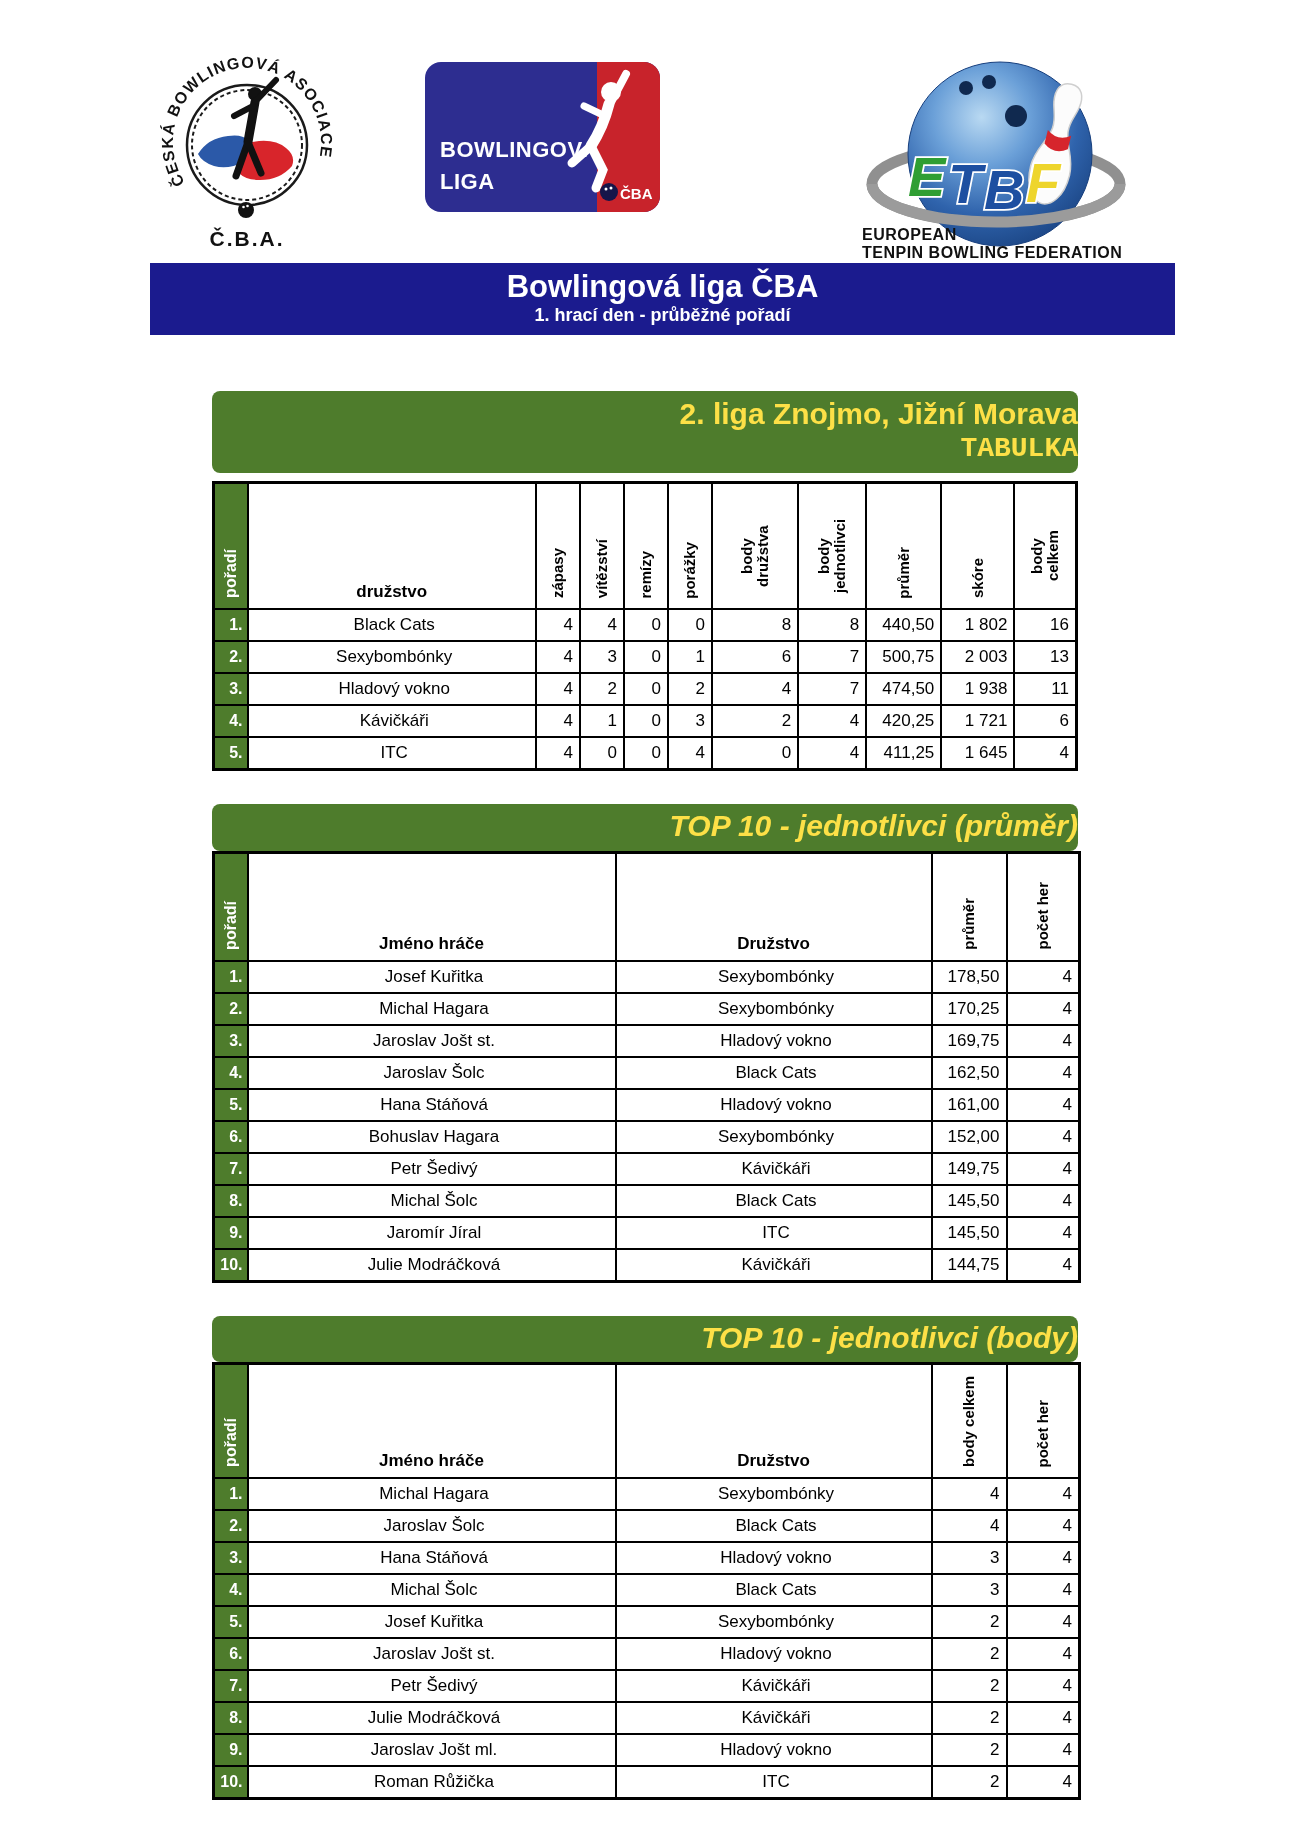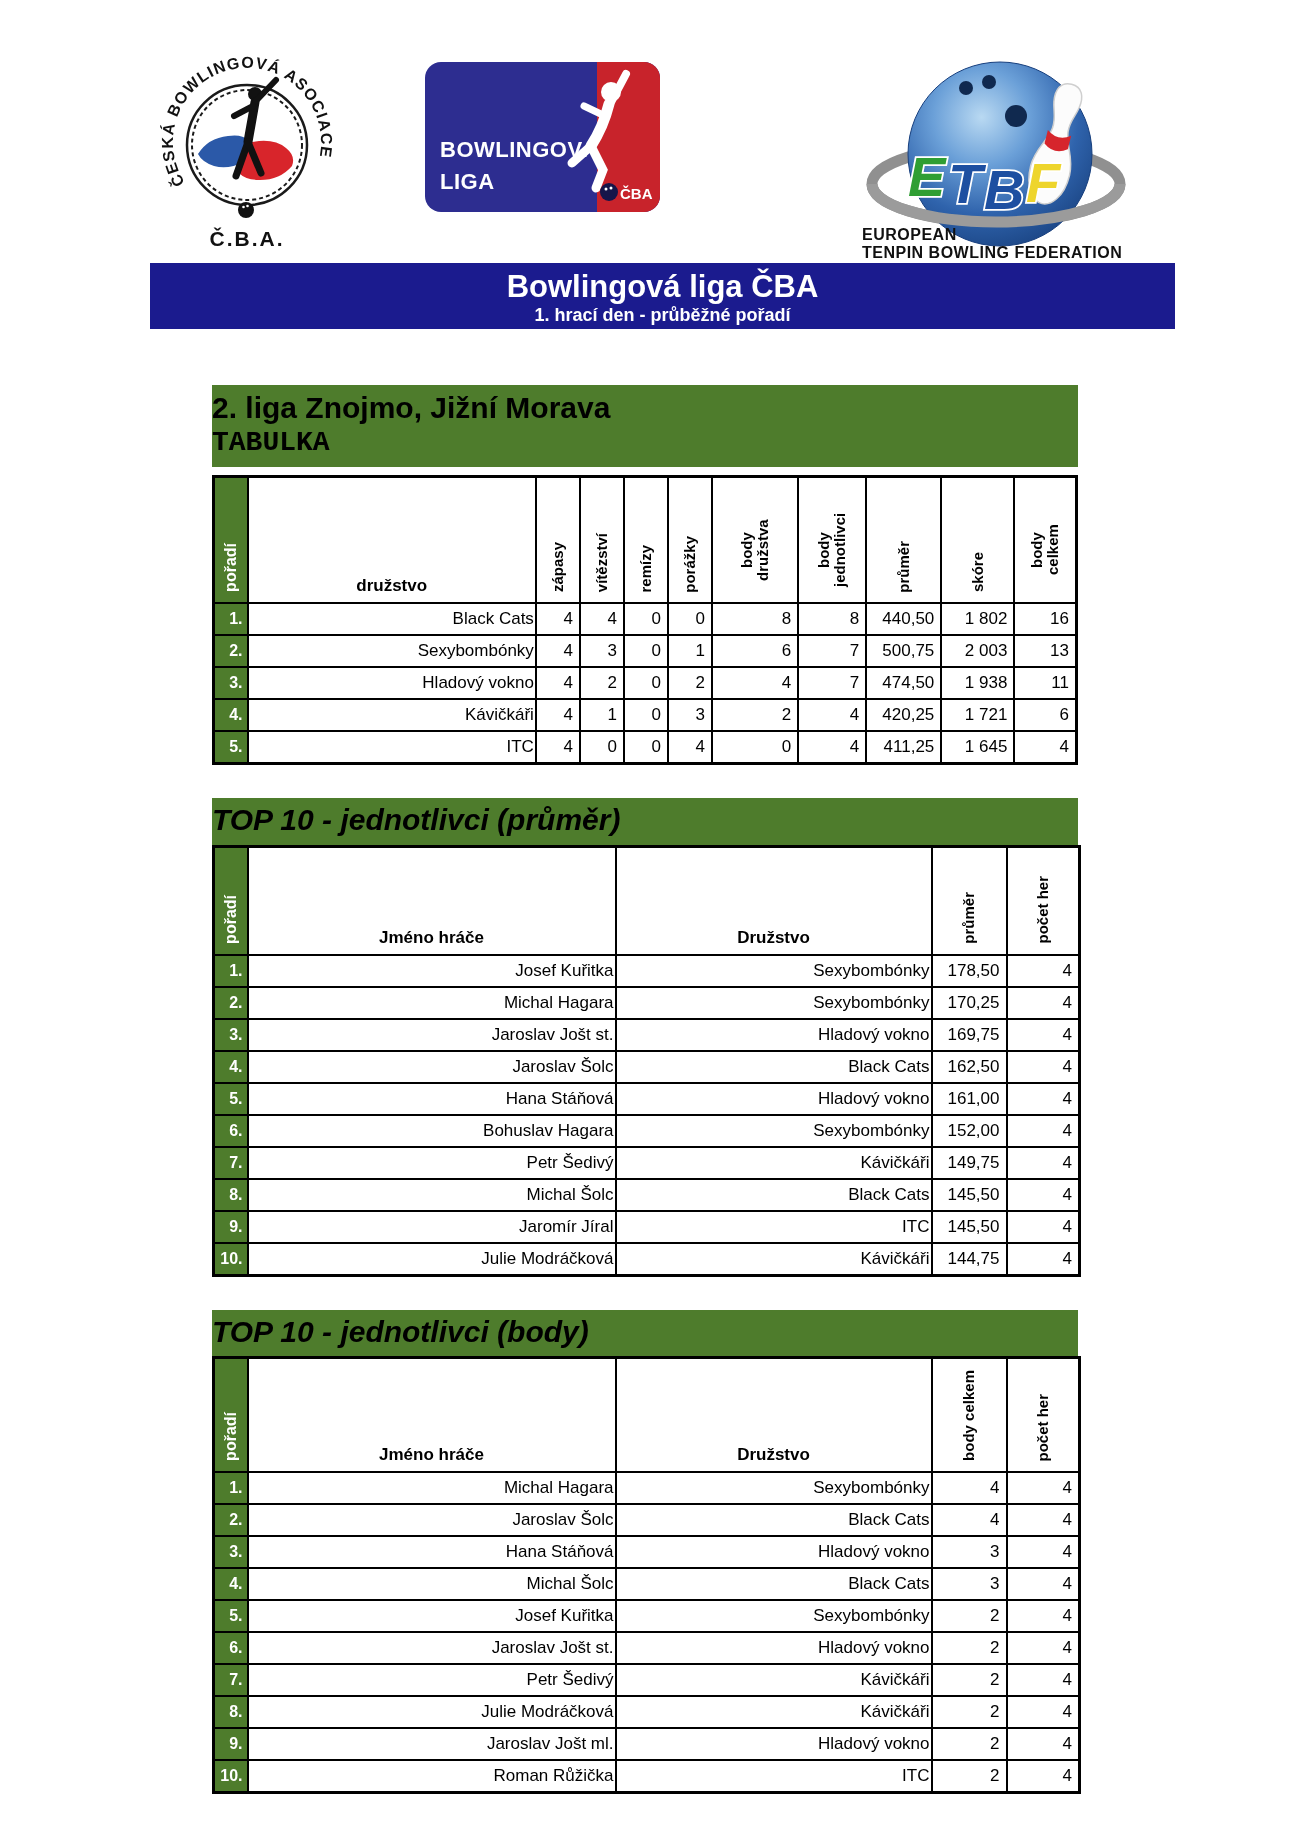--- a/index.html
+++ b/index.html
@@ -6,43 +6,43 @@
   body{width:1304px;height:1846px;font-family:"Liberation Sans",sans-serif;color:#000;}
   .page{position:relative;width:1304px;min-height:1846px;background:#fff;overflow:hidden;}
 
   
   .logo-row{position:relative;height:218px;margin-top:40px;}
   #logo-cba{position:absolute;left:158px;top:2px;}
   #logo-liga{position:absolute;left:425px;top:22px;}
   #logo-etbf{position:absolute;left:848px;top:4px;}
 
   
-  .title-bar{margin:5px 0 0 150px;width:1025px;background:#1b1b8e;color:#fff;text-align:center;padding:6px 0 3px;}
+  .title-bar{margin:5px 0 0 150px;width:1025px;background:#1b1b8e;color:#fff;text-align:center;padding:6px 0 9px;}
   .title-bar .t1{font-size:31px;font-weight:bold;line-height:1.15;}
   .title-bar .t2{font-size:18px;font-weight:bold;line-height:1.2;}
 
   
   .tbl-wrap{margin-left:212px;width:866px;}
-  .green-bar{background:#4e7c2c;color:#000000;text-align:left;font-weight:bold;}
+  .green-bar{background:#4e7c2c;color:#fde047;text-align:right;font-weight:bold;border-radius:8px;}
   .green-bar .g1{font-size:30px;line-height:1.15;}
   .green-bar .g2{font-size:28px;line-height:1.2;font-family:Liberation Mono, monospace;}
   .bar-main{margin-top:56px;padding:6px 0 8px;}
   .bar-single{margin-top:33px;padding:5px 0 7px;font-size:30px;line-height:1.15;font-style:italic;}
 
   table.dtable{border-collapse:collapse;table-layout:fixed;width:866px;background:#fff;border:3px solid #000;}
   .gap-above{margin-top:8px;}
   .dtable th,.dtable td{border:2px solid #000;overflow:hidden;}
   .dtable th{vertical-align:bottom;text-align:center;font-weight:bold;padding:0 2px 6px;}
   .h1 th{height:118px;}
   .h2 th{height:100px;}
   .h3 th{height:106px;}
   .dtable td{height:28px;font-size:17px;white-space:nowrap;}
   td.rank,th.rank-h{background:#4e7c2c;color:#fff;}
   td.rank{text-align:right;font-weight:bold;font-size:16px;padding-right:4px;}
-  td.name{text-align:right;padding-left:6px;}
+  td.name{text-align:center;padding-left:6px;}
   td.num{text-align:right;padding-right:6px;}
   th.name-h{font-size:17px;}
   .vlabel{display:inline-block;writing-mode:vertical-rl;transform:rotate(180deg);font-size:15px;line-height:1.08;max-height:84px;white-space:normal;}
   th.rank-h .vlabel{color:#fff;font-size:16px;max-height:70px;}
   .vlabel.vone{white-space:nowrap;max-height:none;}
   svg text{font-family:"Liberation Sans",sans-serif;}
 </style>
 </head>
 <body>
 

